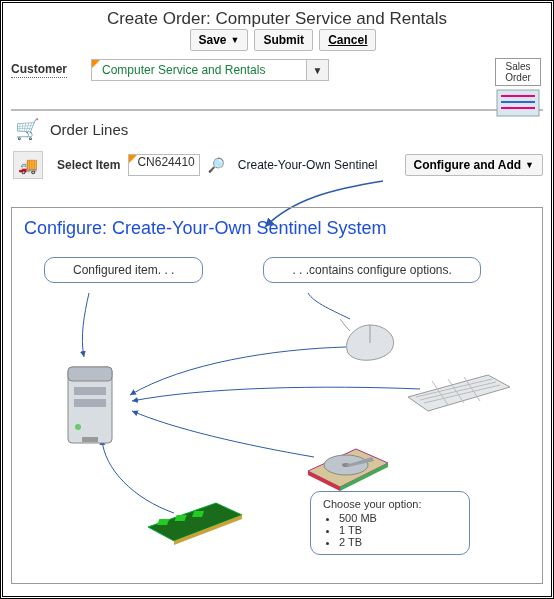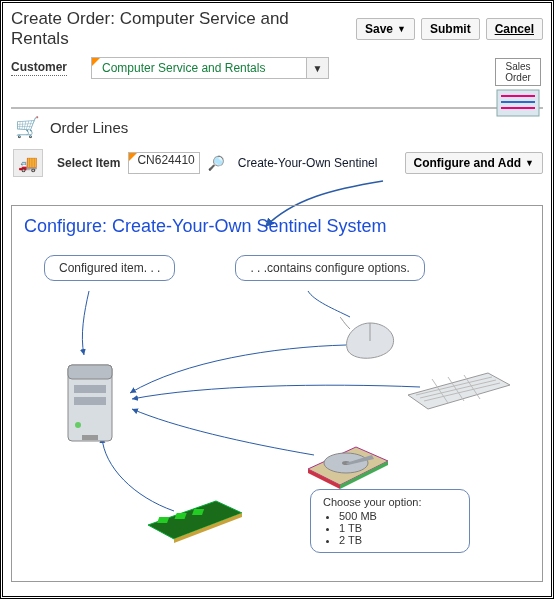--- a/index.html
+++ b/index.html
@@ -1,18 +1,18 @@
 <!DOCTYPE html>
 <html><head>
 <meta charset="utf-8">
 <style>
   * { box-sizing: border-box; margin: 0; padding: 0; }
   body { font-family: Arial, sans-serif; font-size: 12px; color: #333; background: #fff; }
   .outer { border: 3px double #000; width: 554px; height: 599px; padding: 6px 8px; position: relative; }
-  .header-row { display: flex; justify-content: space-between; }
+  .header-row { display: flex; align-items: center; justify-content: space-between; flex-direction: column; }
   .page-title { font-size: 17px; font-weight: normal; color: #333; }
   .btn-group { display: flex; gap: 6px; align-items: center; margin-left: 12px; }
   .btn { background: #f6f6f6; border: 1px solid #bbb; padding: 3px 8px; font-size: 12px; font-weight: bold; cursor: pointer; border-radius: 2px; display: inline-flex; align-items: center; gap: 4px; }
   .btn .tri { font-size: 9px; }
   .btn.cancel { text-decoration: underline; }
   .cust-row { display: flex; align-items: center; gap: 24px; margin-top: 8px; }
   .cust-label { font-weight: bold; border-bottom: 1px dotted #666; padding-bottom: 1px; }
   .select-box { border: 1px solid #bbb; display: flex; align-items: center; width: 238px; height: 22px; position: relative; }
   .select-box .corner { position: absolute; top: 0; left: 0; width: 0; height: 0; border-top: 8px solid #ff8c00; border-right: 8px solid transparent; }
   .select-box .val { padding: 0 6px 0 10px; flex: 1; color: #15803d; font-size: 12px; }
@@ -26,21 +26,21 @@
   .item-row { display: flex; align-items: center; gap: 8px; margin-top: 10px; padding-left: 2px; }
   .truck-box { background: #eee; border: 1px solid #ccc; width: 30px; height: 28px; display: flex; align-items: center; justify-content: center; font-size: 16px; color: #888; }
   .sel-label { font-weight: bold; margin-left: 6px; }
   .item-input { border: 1px solid #bbb; width: 72px; height: 22px; position: relative; padding: 0 4px 0 8px; font-size: 12px; color: #333; }
   .item-input .corner { position: absolute; top: 0; left: 0; width: 0; height: 0; border-top: 8px solid #ff8c00; border-right: 8px solid transparent; }
   .mag { font-size: 14px; color: #888; cursor: pointer; transform: scaleX(-1); display: inline-block; }
   .item-name { color: #0f172a; margin-left: 4px; }
   .cfg-btn { margin-left: auto; }
   .panel { border: 1px solid #999; margin-top: 28px; padding: 10px 12px 14px 12px; min-height: 340px; position: relative; }
   .panel-title { font-size: 18px; color: #1d4ed8; margin-bottom: 18px; }
-  .callout { border: 1px solid #6b88b8; border-radius: 10px; padding: 5px 14px; font-size: 12px; background: #fff; display: inline-block; }
+  .callout { border: 1px solid #6b88b8; border-radius: 10px; padding: 5px 28px; font-size: 12px; background: #fff; display: inline-block; }
   .callouts-row { display: flex; gap: 60px; margin-left: 20px; }
   .diagram { position: relative; height: 280px; margin-top: 6px; }
   .diagram svg.lines { position: absolute; inset: 0; width: 100%; height: 100%; pointer-events: none; }
   .server-img { position: absolute; left: 36px; top: 72px; }
   .mouse-img { position: absolute; left: 316px; top: 30px; }
   .keyboard-img { position: absolute; left: 380px; top: 80px; }
   .hdd-img { position: absolute; left: 278px; top: 140px; }
   .card-img { position: absolute; left: 120px; top: 206px; }
   .opt-callout { position: absolute; left: 286px; top: 202px; border: 1px solid #6b88b8; border-radius: 10px; padding: 6px 12px; font-size: 11px; background: #fff; width: 160px; }
   .opt-callout ul { margin: 2px 0 0 16px; }

